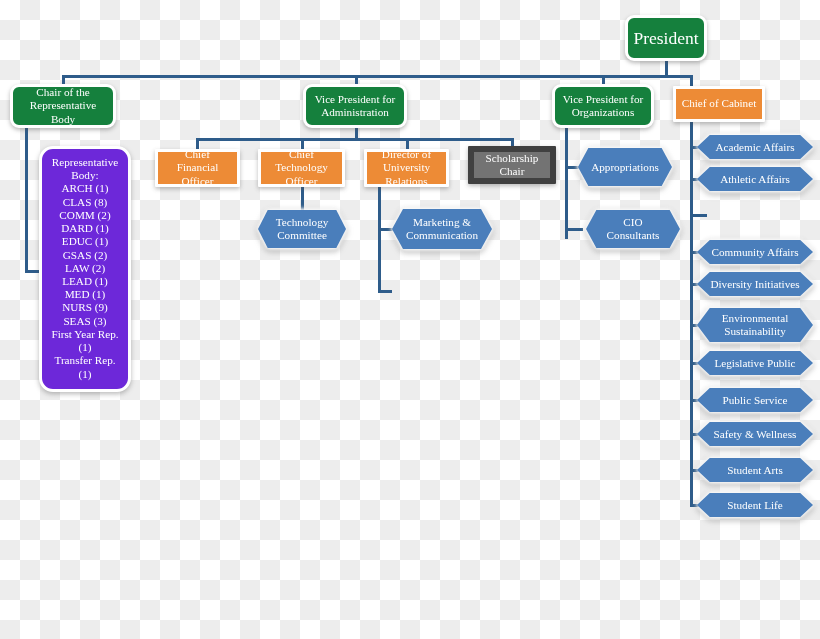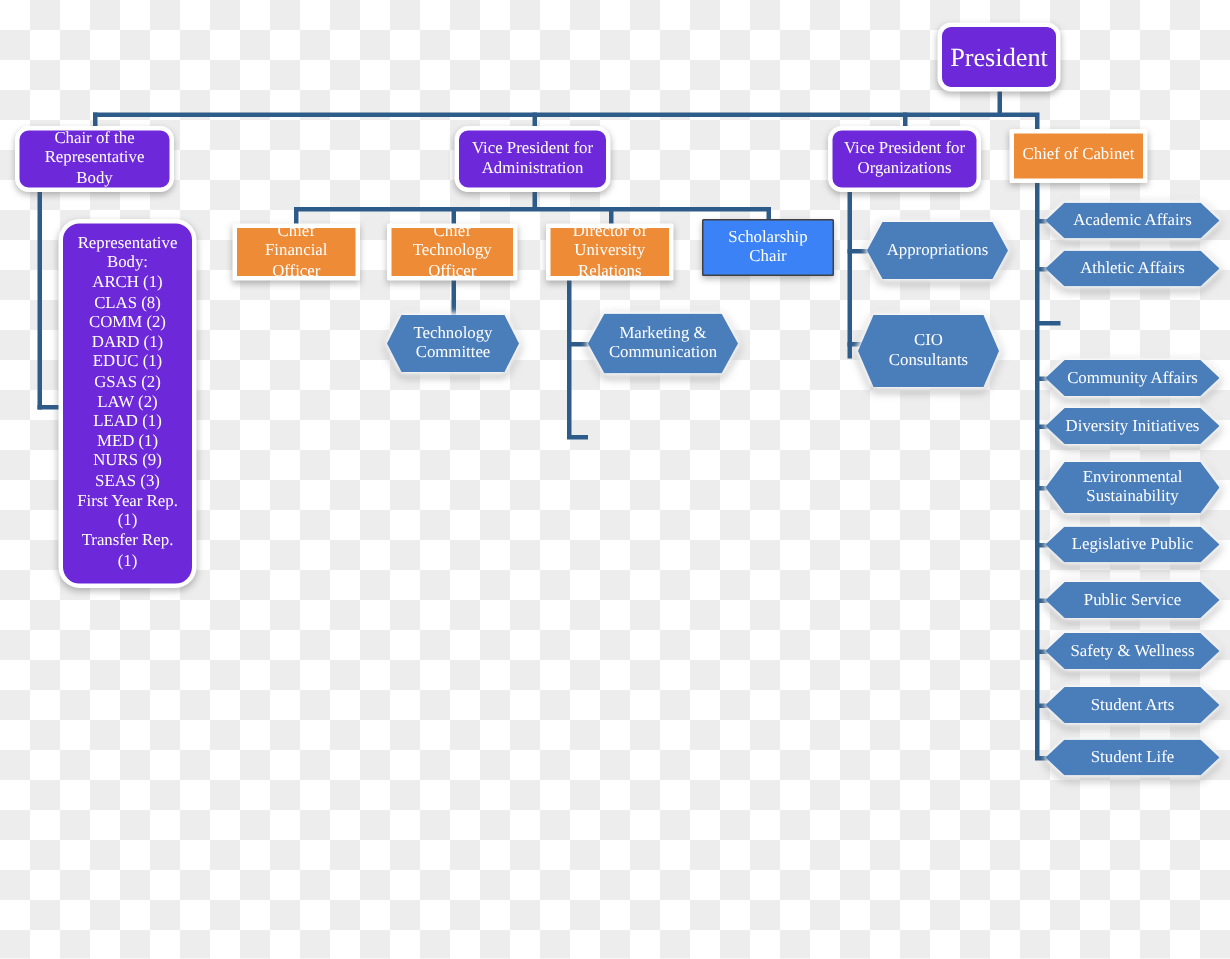--- a/index.html
+++ b/index.html
@@ -25,31 +25,31 @@
   .node{
     position:absolute;z-index:3;box-sizing:border-box;
     display:flex;align-items:center;justify-content:center;text-align:center;
     color:#ffffff;line-height:1.18;
     padding:3px 5px;
   }
   .node span{display:block;width:100%;}
 
   
   .orange-round{
-    background:#6d28d9;border:3px solid #ffffff;border-radius:9px;
+    background:#15803d;border:3px solid #ffffff;border-radius:9px;
     box-shadow:0 2px 4px rgba(80,80,80,.40);
   }
   
   .orange-rect{
     background:#ED8B36;border:3px solid #ffffff;border-radius:1px;
     box-shadow:0 2px 4px rgba(80,80,80,.38);
   }
   
   .blue-rect{
-    background:#3b82f6;border:1px solid #404040;border-radius:1px;
+    background:#737373;border:6px solid #404040;border-radius:1px;
     box-shadow:0 2px 4px rgba(80,80,80,.38);
   }
   
   .blue-panel{
     background:#6d28d9;border:3px solid #ffffff;border-radius:14px;
     box-shadow:0 2px 5px rgba(80,80,80,.40);
     display:block;padding:7px 6px 8px;
   }
   .blue-panel .ln1{display:block;width:100%;text-align:center;}
 
@@ -185,21 +185,21 @@
     </div>
   </div>
 
 
   <div class="hexwrap" style="left:578px;top:148px;width:94px;height:38px;">
     <div class="hex fs11">
       <span>Appropriations</span>
     </div>
   </div>
 
-  <div class="hexwrap" style="left:572px;top:210px;width:94px;height:48px;">
+  <div class="hexwrap" style="left:586px;top:210px;width:94px;height:38px;">
     <div class="hex fs11">
       <span>CIO Consultants</span>
     </div>
   </div>
 
   <div class="hexwrap" style="left:697px;top:135px;width:116px;height:24px;">
     <div class="hex fs11">
         <span>Academic Affairs</span>
       </div>
   </div>

